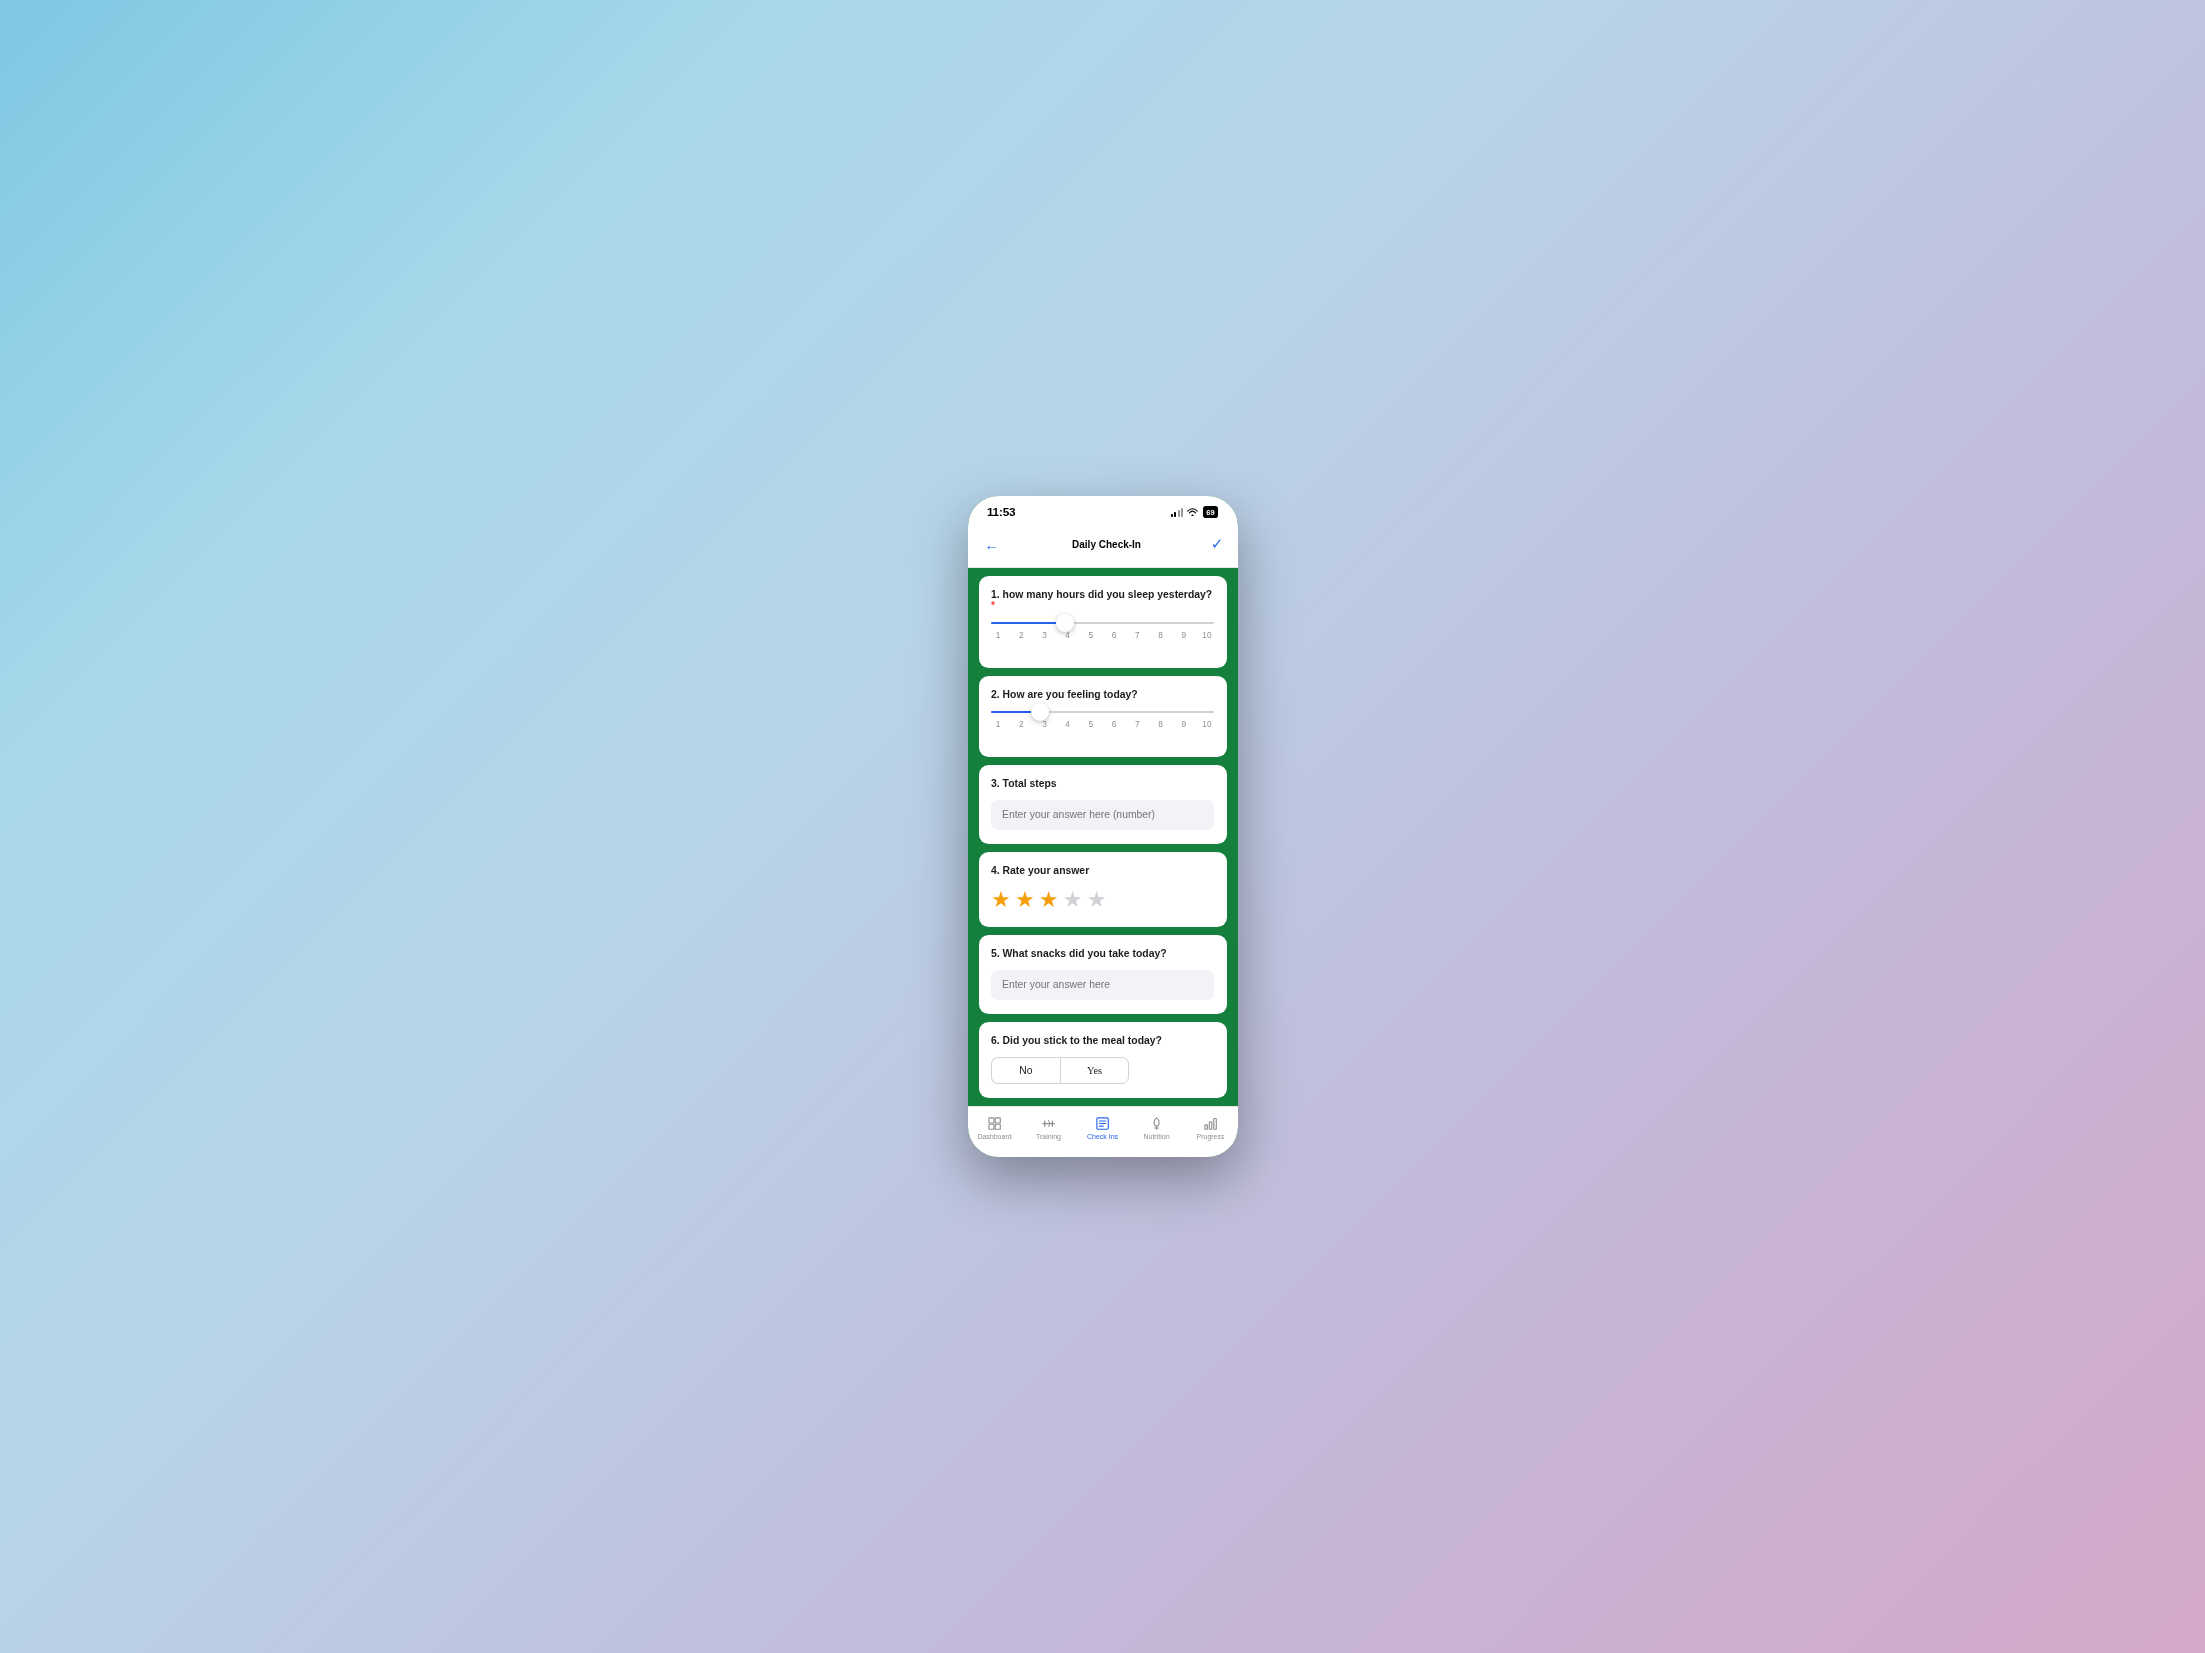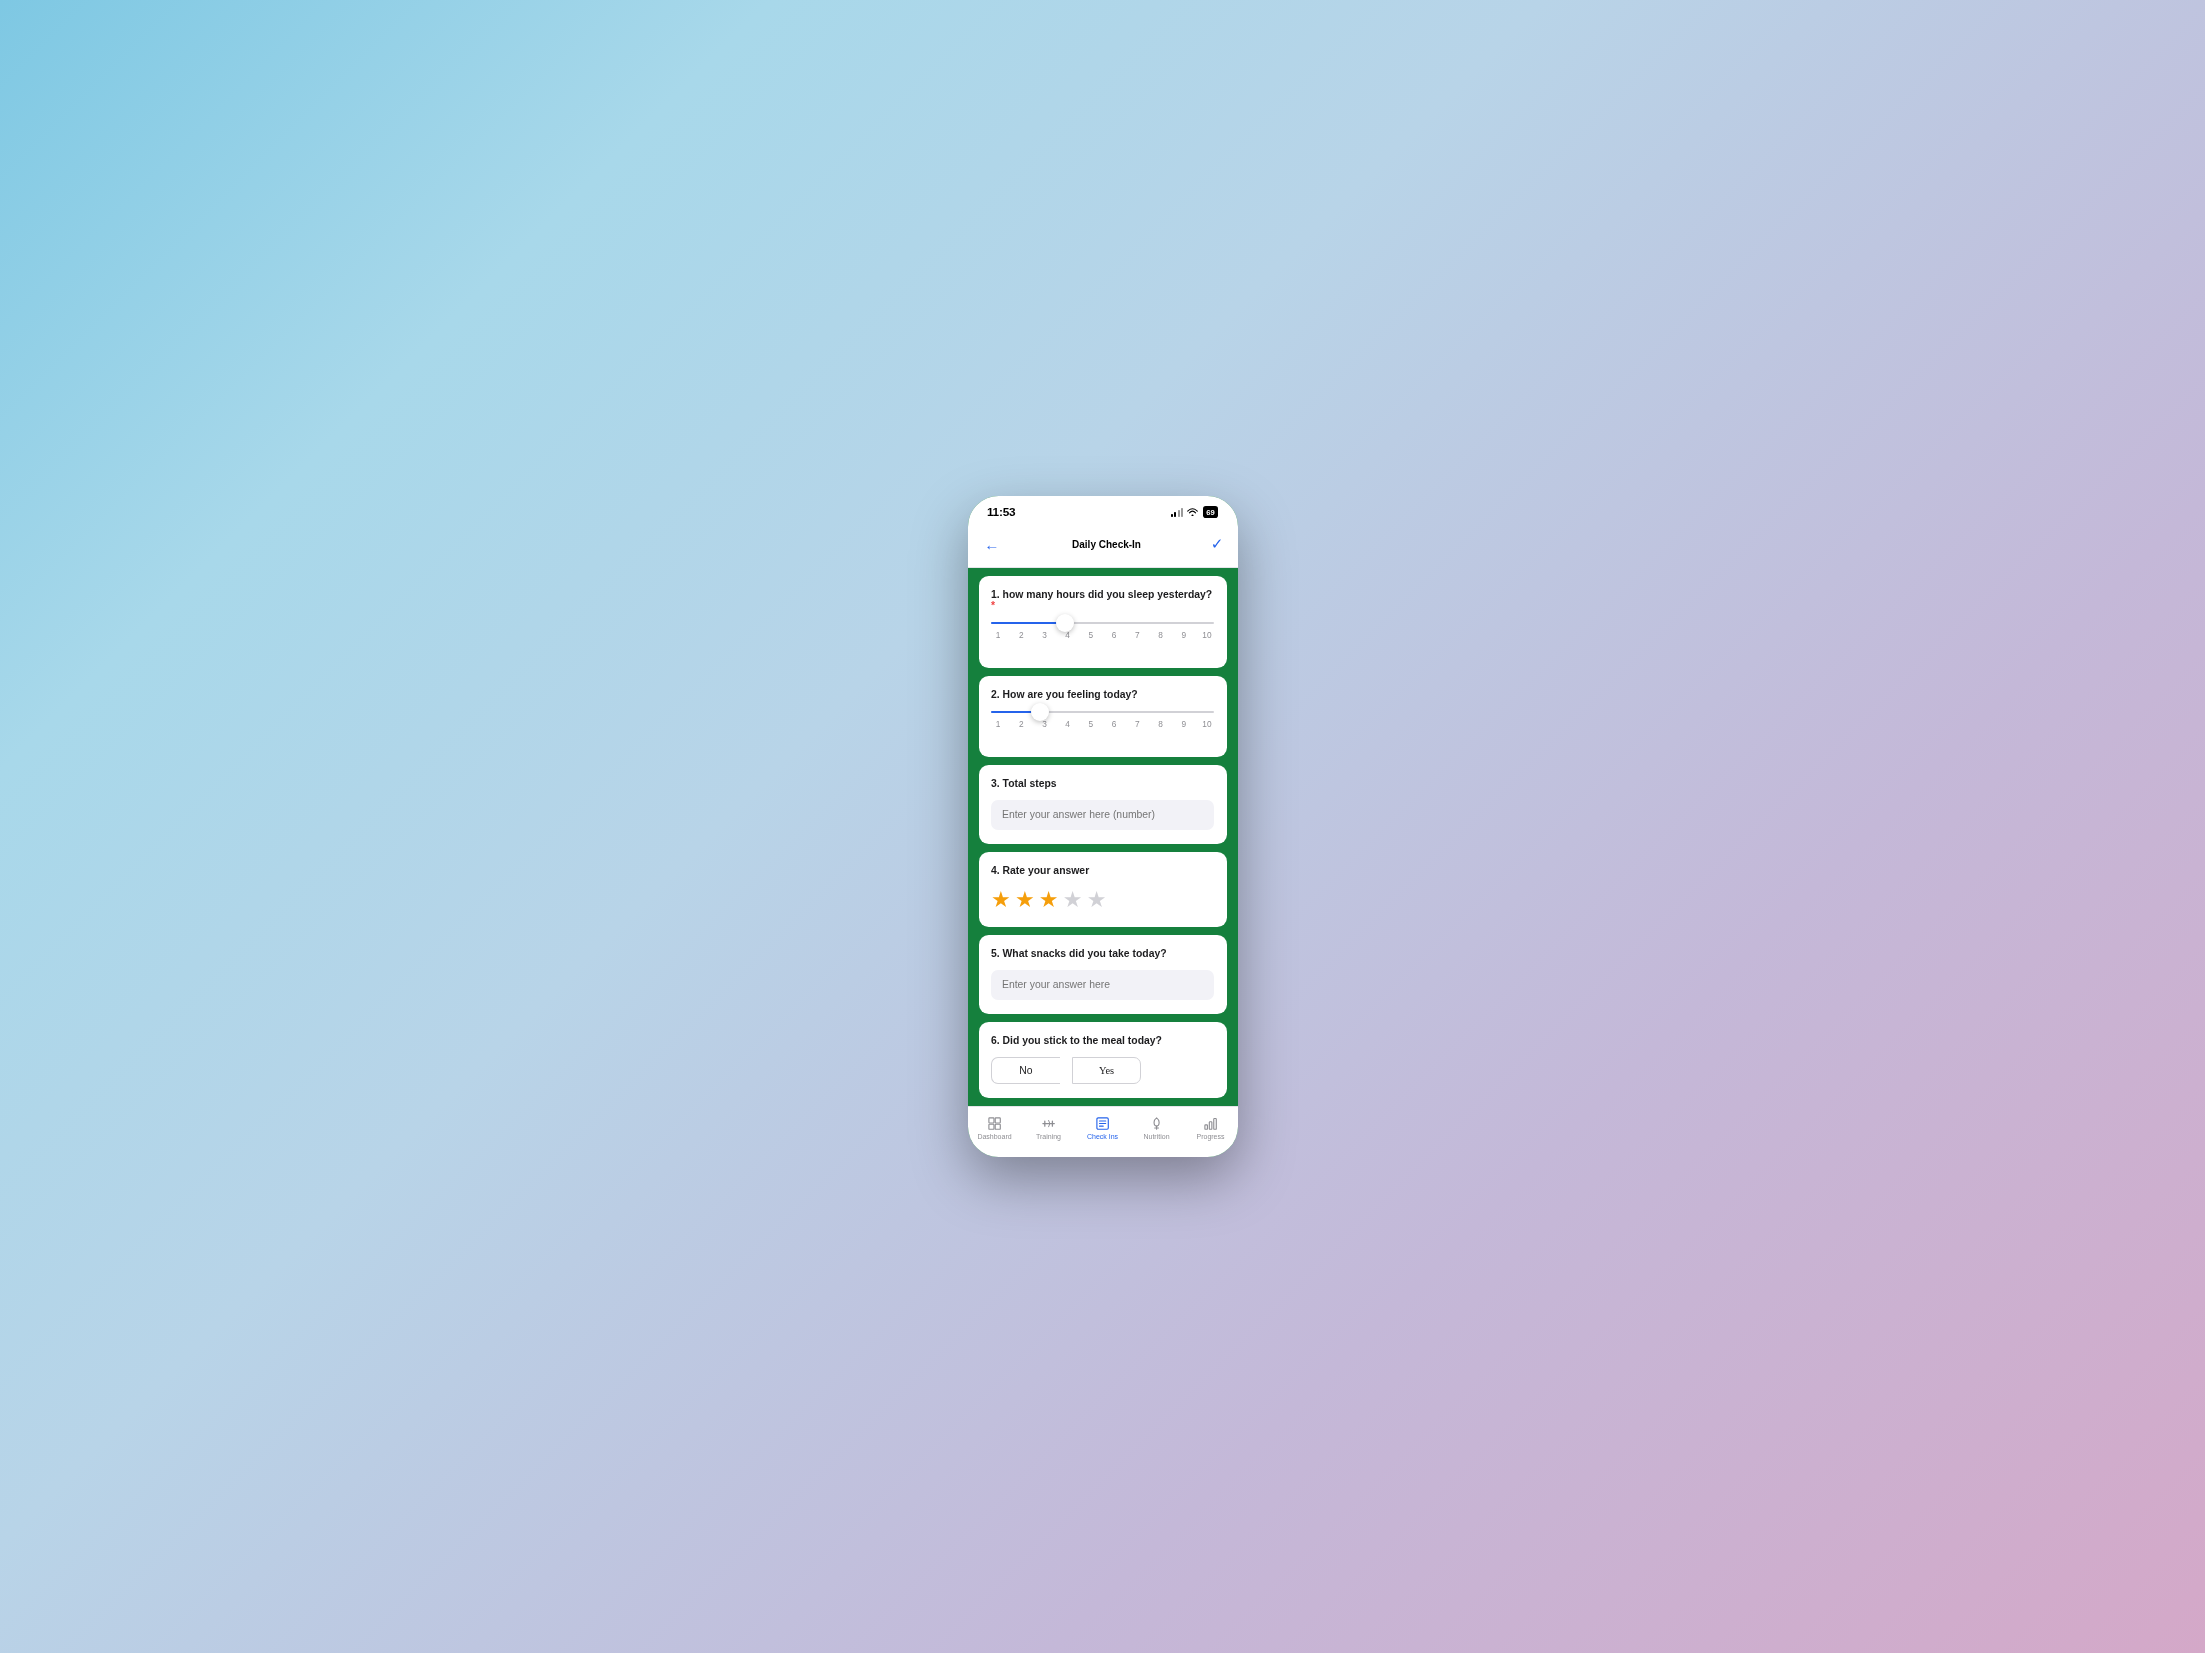--- a/index.html
+++ b/index.html
@@ -215,21 +215,21 @@
       color: #f59e0b;
     }
 
     .star-empty {
       color: #d1d1d6;
     }
 
     
     .yesno-container {
       display: flex;
-      gap: 12px;
+      gap: 0;
       margin-top: 9px;
     }
 
     .yesno-btn {
       flex: 1;
       max-width: 69px;
       padding: 7px 14px;
       border: 1px solid #d1d1d6;
       background: white;
       font-size: 10.4px;

